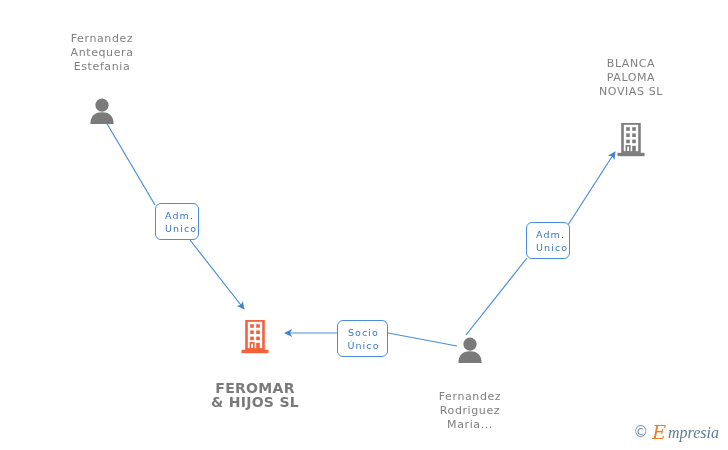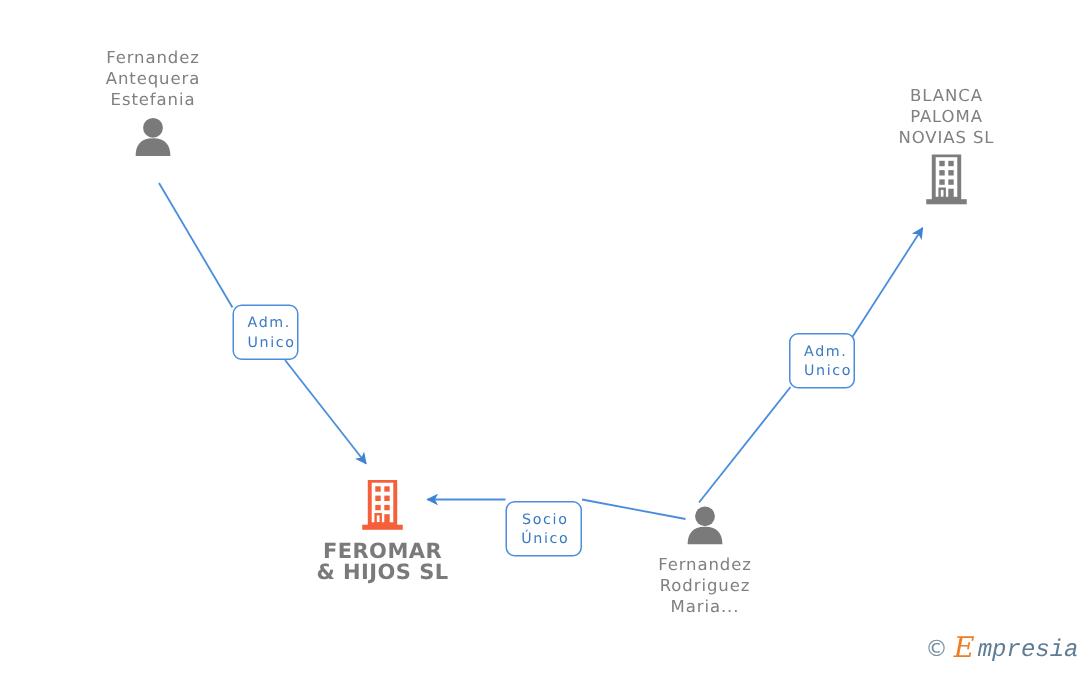--- a/index.html
+++ b/index.html
@@ -26,20 +26,21 @@
   }
 
   
   .node {
     position: absolute;
     display: flex;
     flex-direction: column;
     align-items: center;
     width: 160px;
     margin-left: -80px;
+    gap: 20px;
   }
   .node-label {
     font-size: 11px;
     line-height: 14px;
     color: #808080;
     text-align: center;
     letter-spacing: 0.6px;
     white-space: pre-line;
   }
   .node-label.company-main {
@@ -87,21 +88,21 @@
   }
   #watermark .wm-e {
     font-family: "DejaVu Serif", serif;
     font-style: italic;
     font-size: 19px;
     color: #ef7d22;
     line-height: 1;
     margin-right: -2px;
   }
   #watermark .wm-rest {
-    font-family: Liberation Mono, monospace;
+    font-family: Liberation Serif, serif;
     font-style: italic;
     font-size: 16px;
     color: #5e7c94;
     line-height: 1;
   }
 </style>
 </head>
 <body>
 
 <div id="canvas">
@@ -185,21 +186,21 @@
       </svg>
     </span>
     <div class="node-label">Fernandez
 Rodriguez
 Maria...</div>
   </div>
 
   <div class="relbox" style="left:155px; top:203px; width:44px; height:37px;">Adm.
 Unico</div>
 
-  <div class="relbox" style="left:337px; top:334px; width:51px; height:37px;">Socio
+  <div class="relbox" style="left:337px; top:320px; width:51px; height:37px;">Socio
 Único</div>
 
   <div class="relbox" style="left:526px; top:222px; width:44px; height:37px;">Adm.
 Unico</div>
 
   <div id="watermark">
     <span class="wm-c">©</span>
     <span class="wm-e">E</span>
     <span class="wm-rest">mpresia</span>
   </div>

